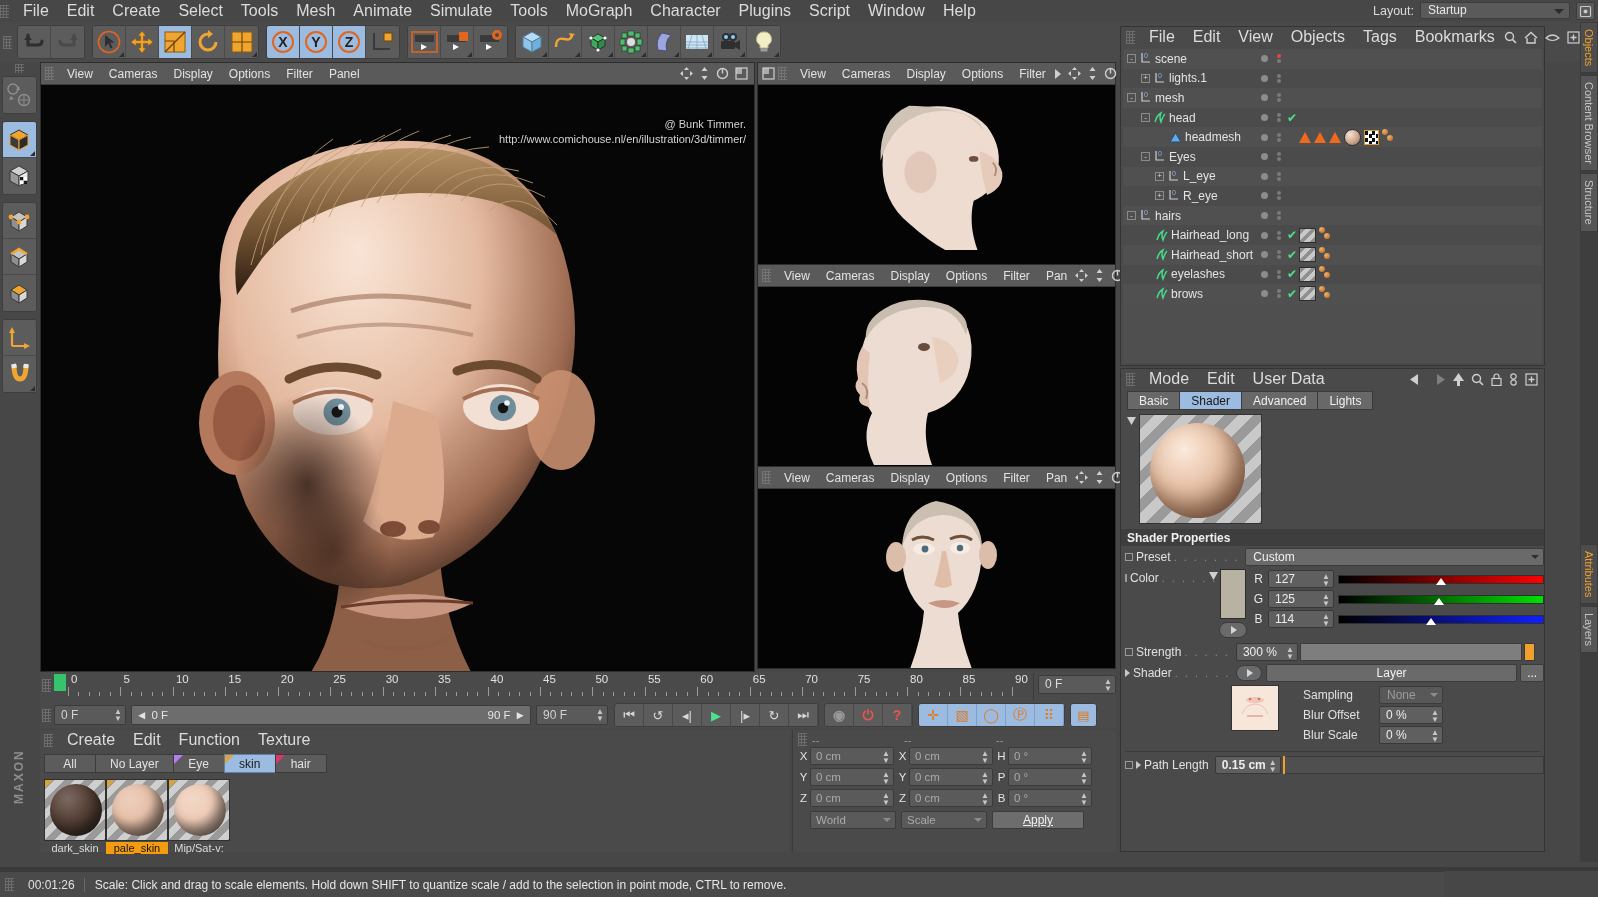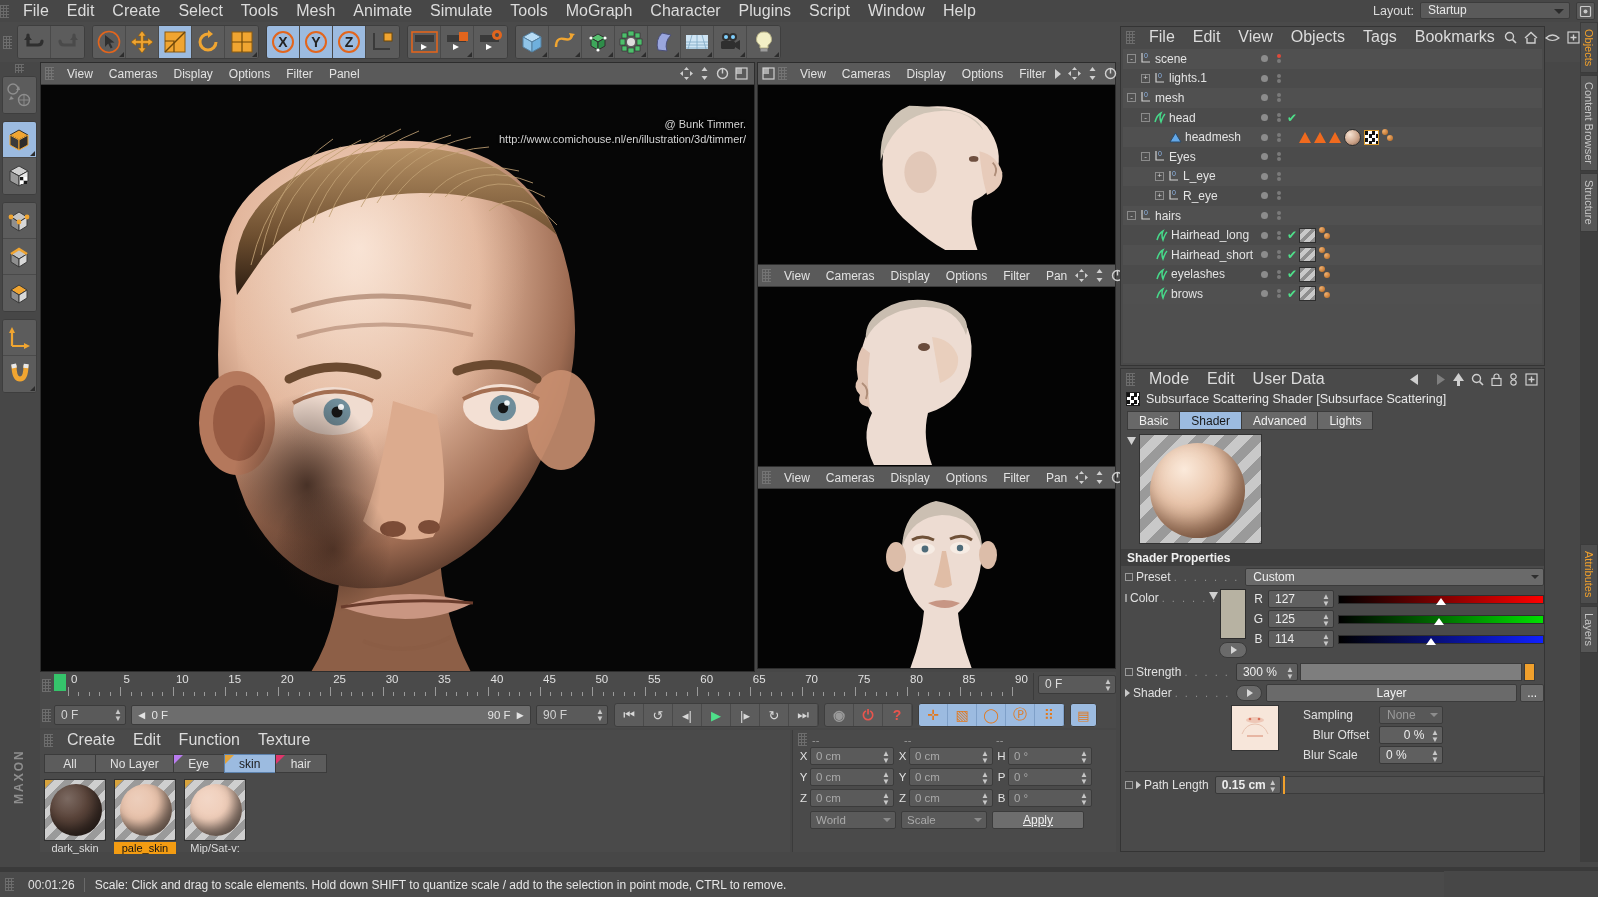--- a/index.html
+++ b/index.html
@@ -110,21 +110,21 @@
 
   
   .matpanel { position:absolute; left:40px; top:730px; width:750px; height:122px; background:#4a4a4a; }
   .layer-tabs { display:flex; align-items:center; height:19px; margin:4px 0 0 4px; }
   .ltab { height:19px; min-width:52px; padding:0 14px; background:#5c5c5c; border:1px solid #3b3b3b;
           font-size:12px; color:#e2e2e2; display:flex; align-items:center; justify-content:center;
           position:relative; margin-right:-1px; }
   .ltab.active { background:#9cbbe0; color:#1a1a1a; border-color:#5d82ad; }
   .ltab .flag { position:absolute; left:0; top:0; width:0;height:0;
                 border-top:9px solid; border-right:9px solid transparent; }
-  .mats { display:flex; gap:8px; padding:6px 0 0 4px; }
+  .mats { display:flex; padding:6px 0 0 4px; }
   .matcell { width:62px; }
   .matthumb { width:62px; height:62px; border:1px solid #303030;
     background-image:repeating-linear-gradient(135deg,#9a9a9a 0 7px,#cfcfcf 7px 14px);
     position:relative; overflow:hidden; }
   .matthumb .corner { position:absolute; left:0; top:0; width:0; height:0;
     border-top:8px solid #d8a33c; border-right:8px solid transparent; }
   .matname { font-size:11px; text-align:center; color:#dcdcdc; margin-top:1px;
              white-space:nowrap; overflow:hidden; }
   .matname.sel { background:#f39c12; color:#141414; }
 
@@ -1482,24 +1482,20 @@
           </span>
         <span>
             <svg width="13" height="13" viewBox="0 0 13 13">
               <rect x="1" y="1" width="11" height="11" fill="none" stroke="#cfcfcf" stroke-width="1.2"></rect>
               <path d="M6.5 3.5 L6.5 9.5 M3.5 6.5 L9.5 6.5" stroke="#cfcfcf" stroke-width="1.4"></path>
             </svg>
           </span>
       </div>
     </div>
 
-    <div class="attr-title">
-      <span class="ico"></span>
-      <span>Subsurface Scattering Shader [Subsurface Scattering]</span>
-    </div>
 
     <div class="tabs" id="attrtabs">
         <div class="atab">Basic</div>
         <div class="atab active">Shader</div>
         <div class="atab">Advanced</div>
         <div class="atab">Lights</div>
       </div>
 
     <div class="preview-wrap">
       <div class="prev-arrow">
@@ -1607,21 +1603,21 @@
           </svg>
       </div>
       <div style="margin-left:24px;">
         <div style="display:flex;align-items:center;height:20px;">
           <span class="plabel" style="width:76px;">Sampling</span>
           <div class="combo" style="width:64px;background:#585858;color:#9b9b9b;">
             <span>None</span>
             <span class="arrow" style="border-top-color:#8d8d8d;"></span>
           </div>
         </div>
-        <div style="display:flex;align-items:center;height:20px;text-align:center;">
+        <div style="display:flex;align-items:center;height:20px;">
           <span class="plabel" style="width:76px;">Blur Offset</span>
           <div class="nfield" style="width:64px;">
             <span>0 %</span>
             <span class="spin">▲<br>▼</span>
           </div>
         </div>
         <div style="display:flex;align-items:center;height:20px;">
           <span class="plabel" style="width:76px;">Blur Scale</span>
           <div class="nfield" style="width:64px;">
             <span>0 %</span>

